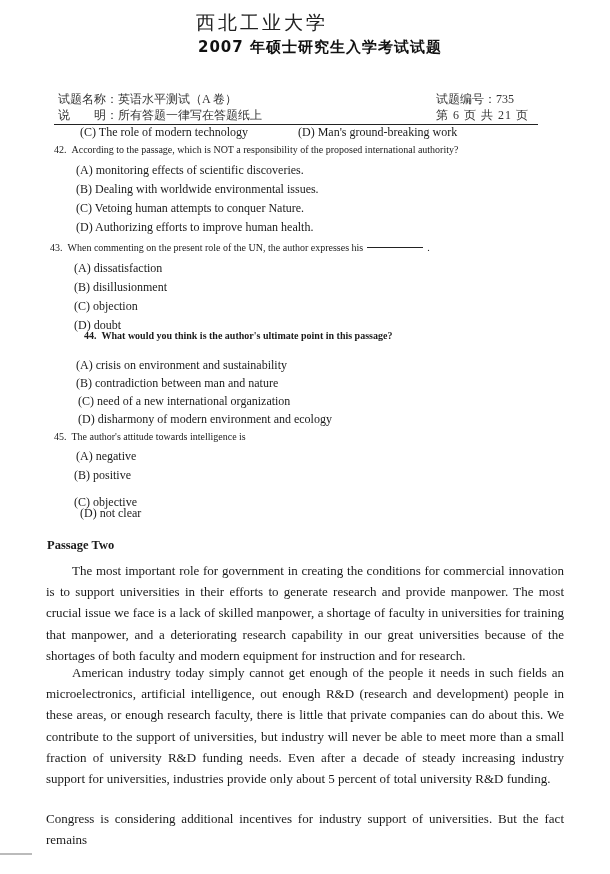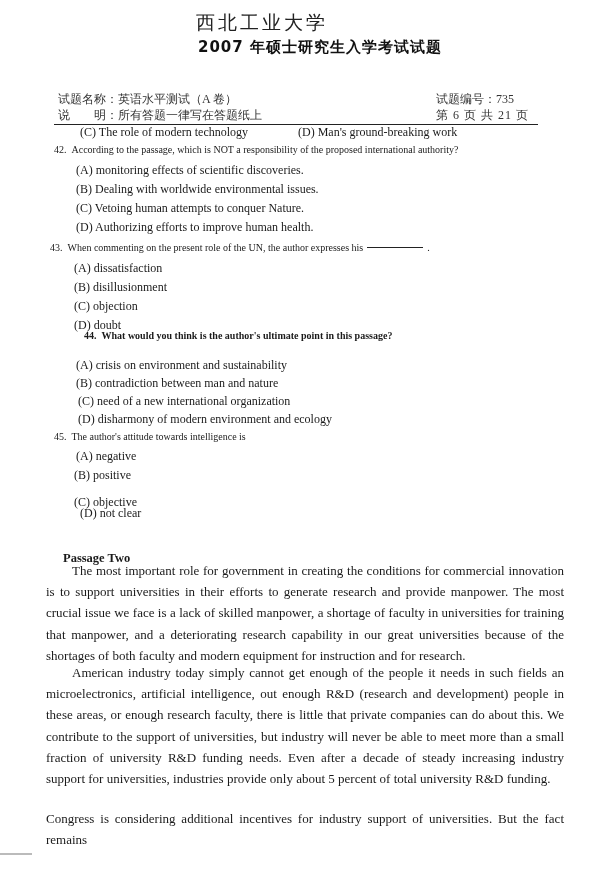--- a/index.html
+++ b/index.html
@@ -73,19 +73,19 @@
 <div class="abs opt" style="left:78px; top:412px;"><span>(D)</span> <span>disharmony of modern environment and ecology</span></div>
 
 <div class="abs q" style="left:54px; top:431px;">
   <span>45.</span>&nbsp;&nbsp;<span>The author's attitude towards intelligence is</span>
 </div>
 <div class="abs opt" style="left:76px; top:449px;"><span>(A)</span> <span>negative</span></div>
 <div class="abs opt" style="left:74px; top:468px;"><span>(B)</span> <span>positive</span></div>
 <div class="abs opt" style="left:74px; top:495px;"><span>(C)</span> <span>objective</span></div>
 <div class="abs opt" style="left:80px; top:506px;"><span>(D)</span> <span>not clear</span></div>
 
-<div class="abs passage-heading" style="left:47px; top:551px;margin-left:16px;">Passage Two</div>
+<div class="abs passage-heading" style="left:47px; top:538px;">Passage Two</div>
 
 <div class="para" style="top:560px; text-indent:26px;">The most important role for government in creating the conditions for commercial innovation is to support universities in their efforts to generate research and provide manpower. The most crucial issue we face is a lack of skilled manpower, a shortage of faculty in universities for training that manpower, and a deteriorating research capability in our great universities because of the shortages of both faculty and modern equipment for instruction and for research.</div>
 <div class="para" style="top:662px; text-indent:26px;">American industry today simply cannot get enough of the people it needs in such fields an microelectronics, artificial intelligence, out enough R&amp;D (research and development) people in these areas, or enough research faculty, there is little that private companies can do about this. We contribute to the support of universities, but industry will never be able to meet more than a small fraction of university R&amp;D funding needs. Even after a decade of steady increasing industry support for universities, industries provide only about 5 percent of total university R&amp;D funding.</div>
 <div class="para" style="top:788px;margin-top:20px;">Congress is considering additional incentives for industry support of universities. But the fact remains</div>
 
 <div class="scan-speck"></div>
 
 </body></html>

